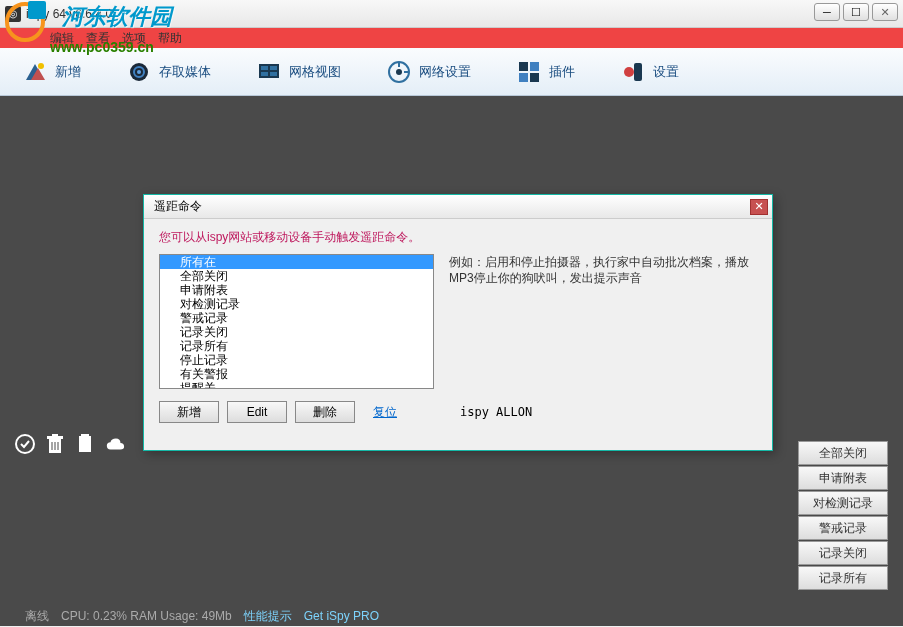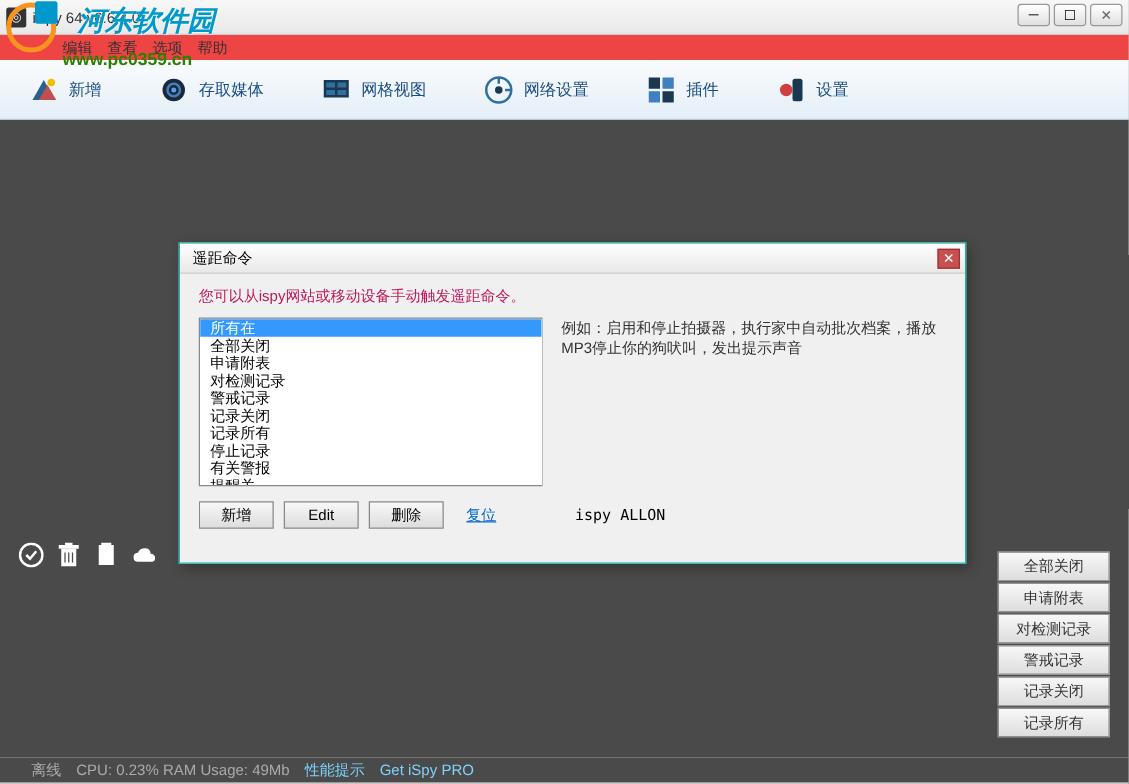--- a/index.html
+++ b/index.html
@@ -232,21 +232,21 @@
     }
     .listbox {
       width: 275px;
       height: 135px;
       background: white;
       border: 1px solid #888;
       overflow: auto;
       font-size: 12px;
     }
     .list-item {
-      padding: 0px 8px;
+      padding: 0px 20px;
       cursor: pointer;
       line-height: 14px;
     }
     .list-item.selected {
       background: #3399ff;
       color: white;
     }
     .dialog-right {
       flex: 1;
       font-size: 12px;

